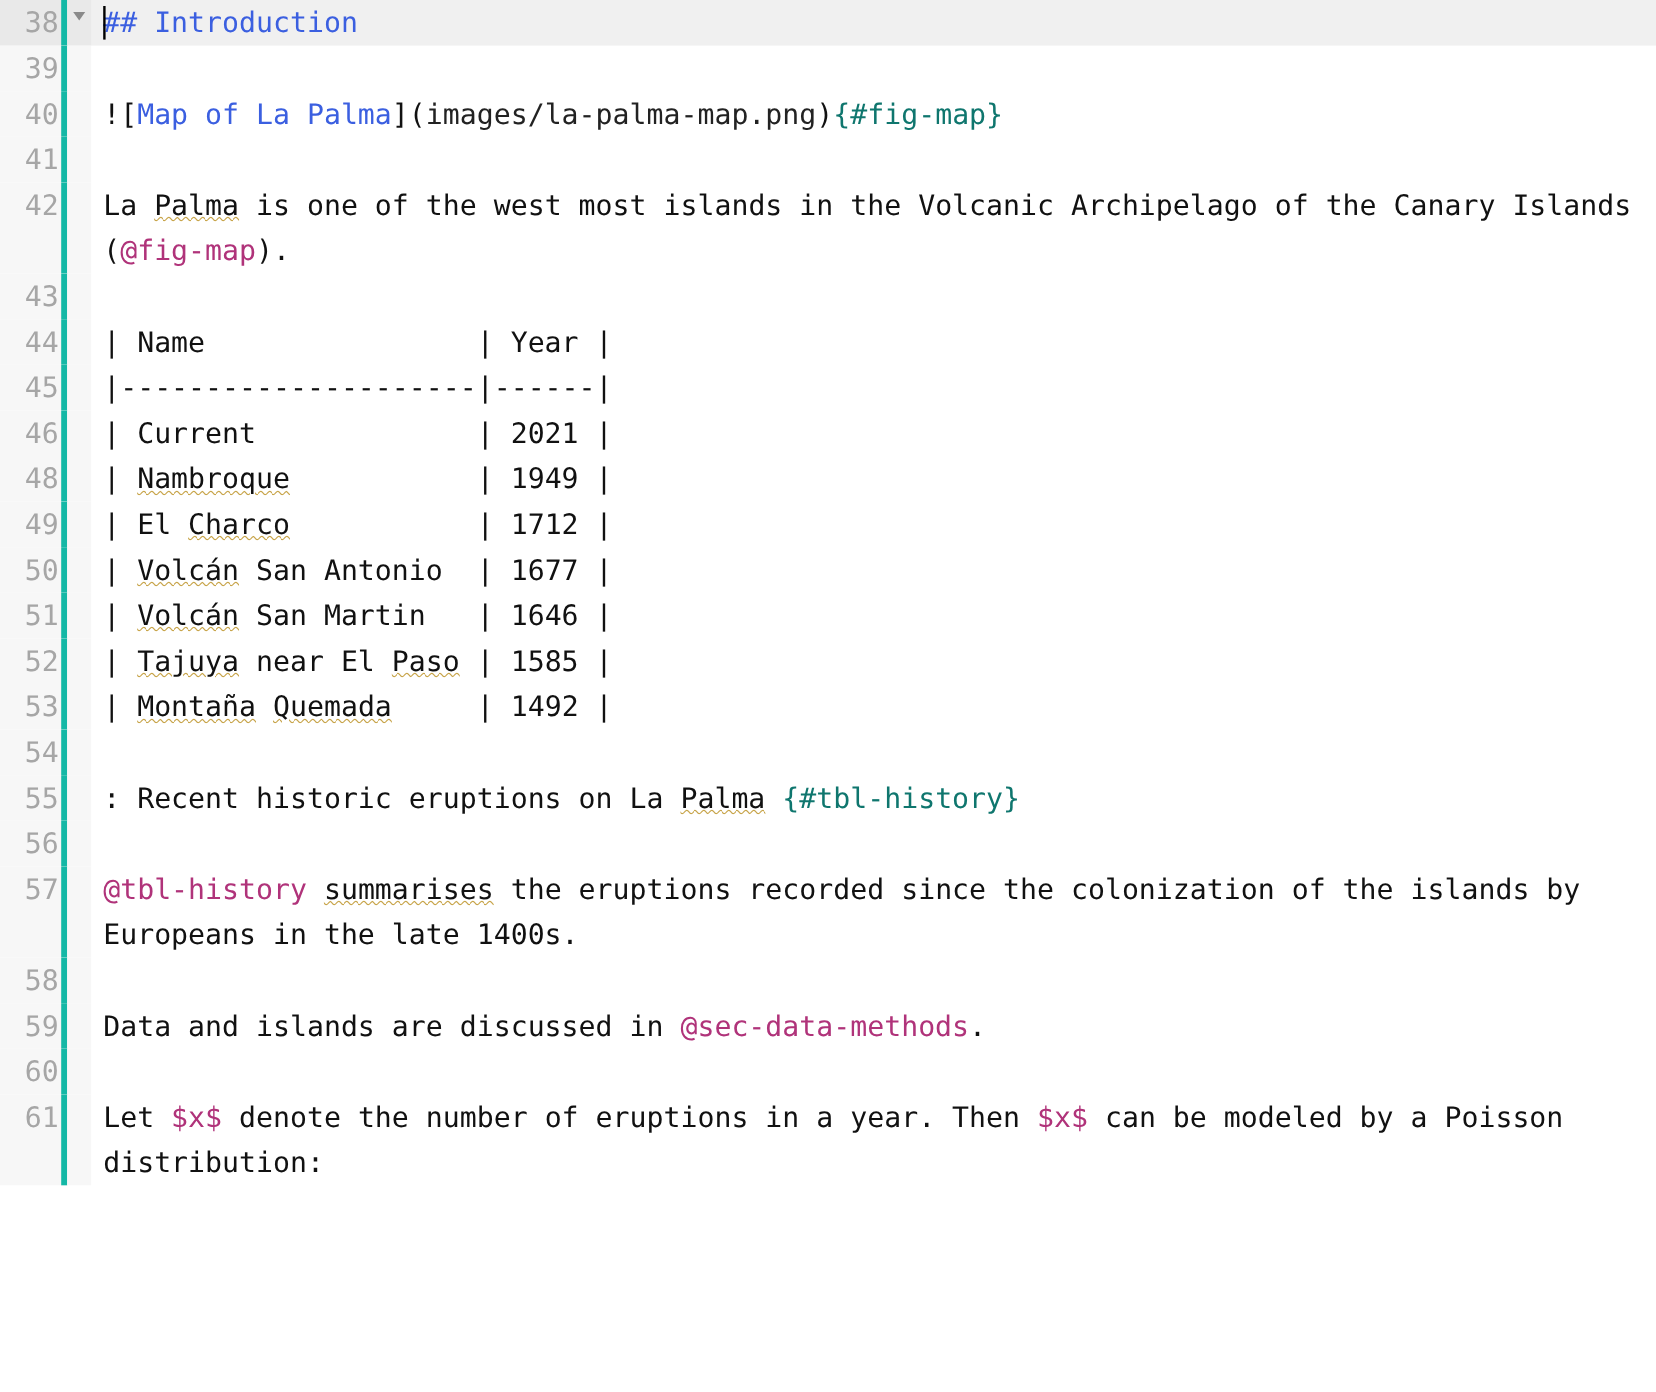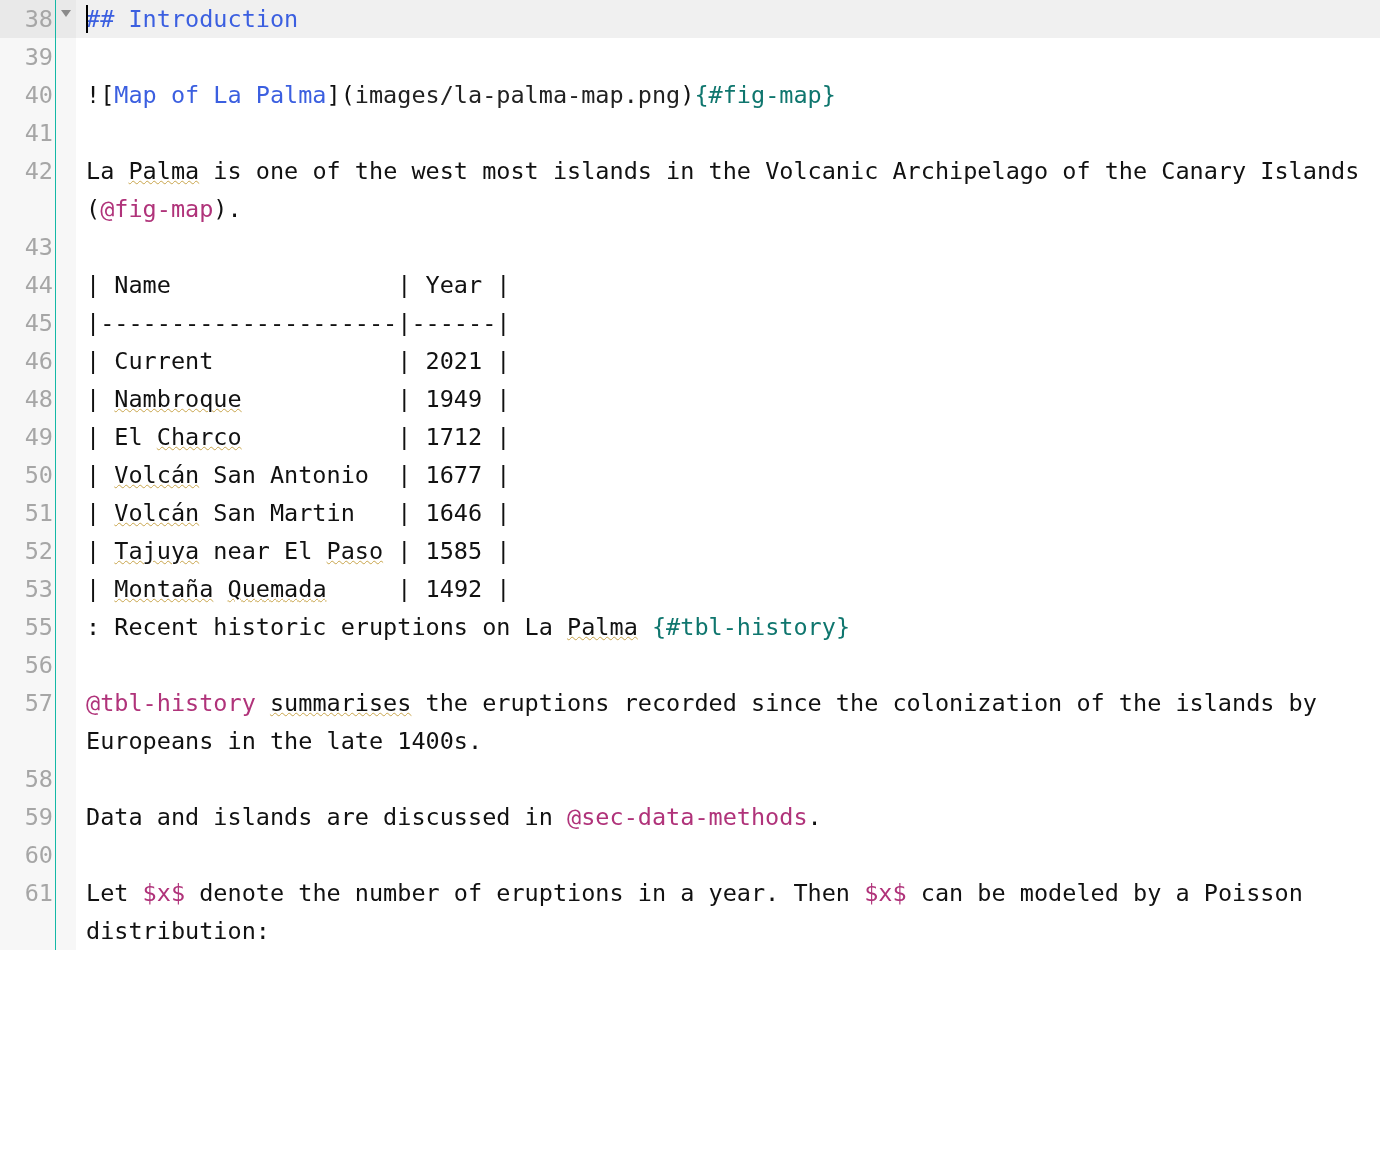--- a/index.html
+++ b/index.html
@@ -25,21 +25,21 @@
   .gutter {
     width: 56px;
     min-width: 56px;
     background: #f7f7f7;
     color: #a6a6a6;
     text-align: left;
     padding-right: 2px;
     box-sizing: border-box;
     user-select: none;
     font-family: "Lucida Console", "Consolas", "Menlo", monospace;
-    border-right: 1px solid #14b8a6;
+    border-right: 5px solid #14b8a6;
     align-self: stretch;
     display: flex;
     align-items: flex-start;
     justify-content: flex-end;
   }
   .line.active .gutter {
     background: #e9e9e9;
   }
   .foldarea {
     width: 20px;
@@ -168,20 +168,25 @@
       <div class="gutter">52</div>
       <div class="foldarea"></div>
       <div class="content"><span>| </span><span class="squig">Tajuya</span><span> near El </span><span class="squig">Paso</span><span> | 1585 |</span></div>
     </div>
     <div class="line">
       <div class="gutter">53</div>
       <div class="foldarea"></div>
       <div class="content"><span>| </span><span class="squig">Montaña</span><span> </span><span class="squig">Quemada</span><span>     | 1492 |</span></div>
     </div>
     <div class="line">
+      <div class="gutter">54</div>
+      <div class="foldarea"></div>
+      <div class="content"><span></span></div>
+    </div>
+    <div class="line">
       <div class="gutter">55</div>
       <div class="foldarea"></div>
       <div class="content"><span>: Recent historic eruptions on La </span><span class="squig">Palma</span><span> </span><span class="attr">{#tbl-history}</span></div>
     </div>
     <div class="line">
       <div class="gutter">56</div>
       <div class="foldarea"></div>
       <div class="content"><span></span></div>
     </div>
     <div class="line">

